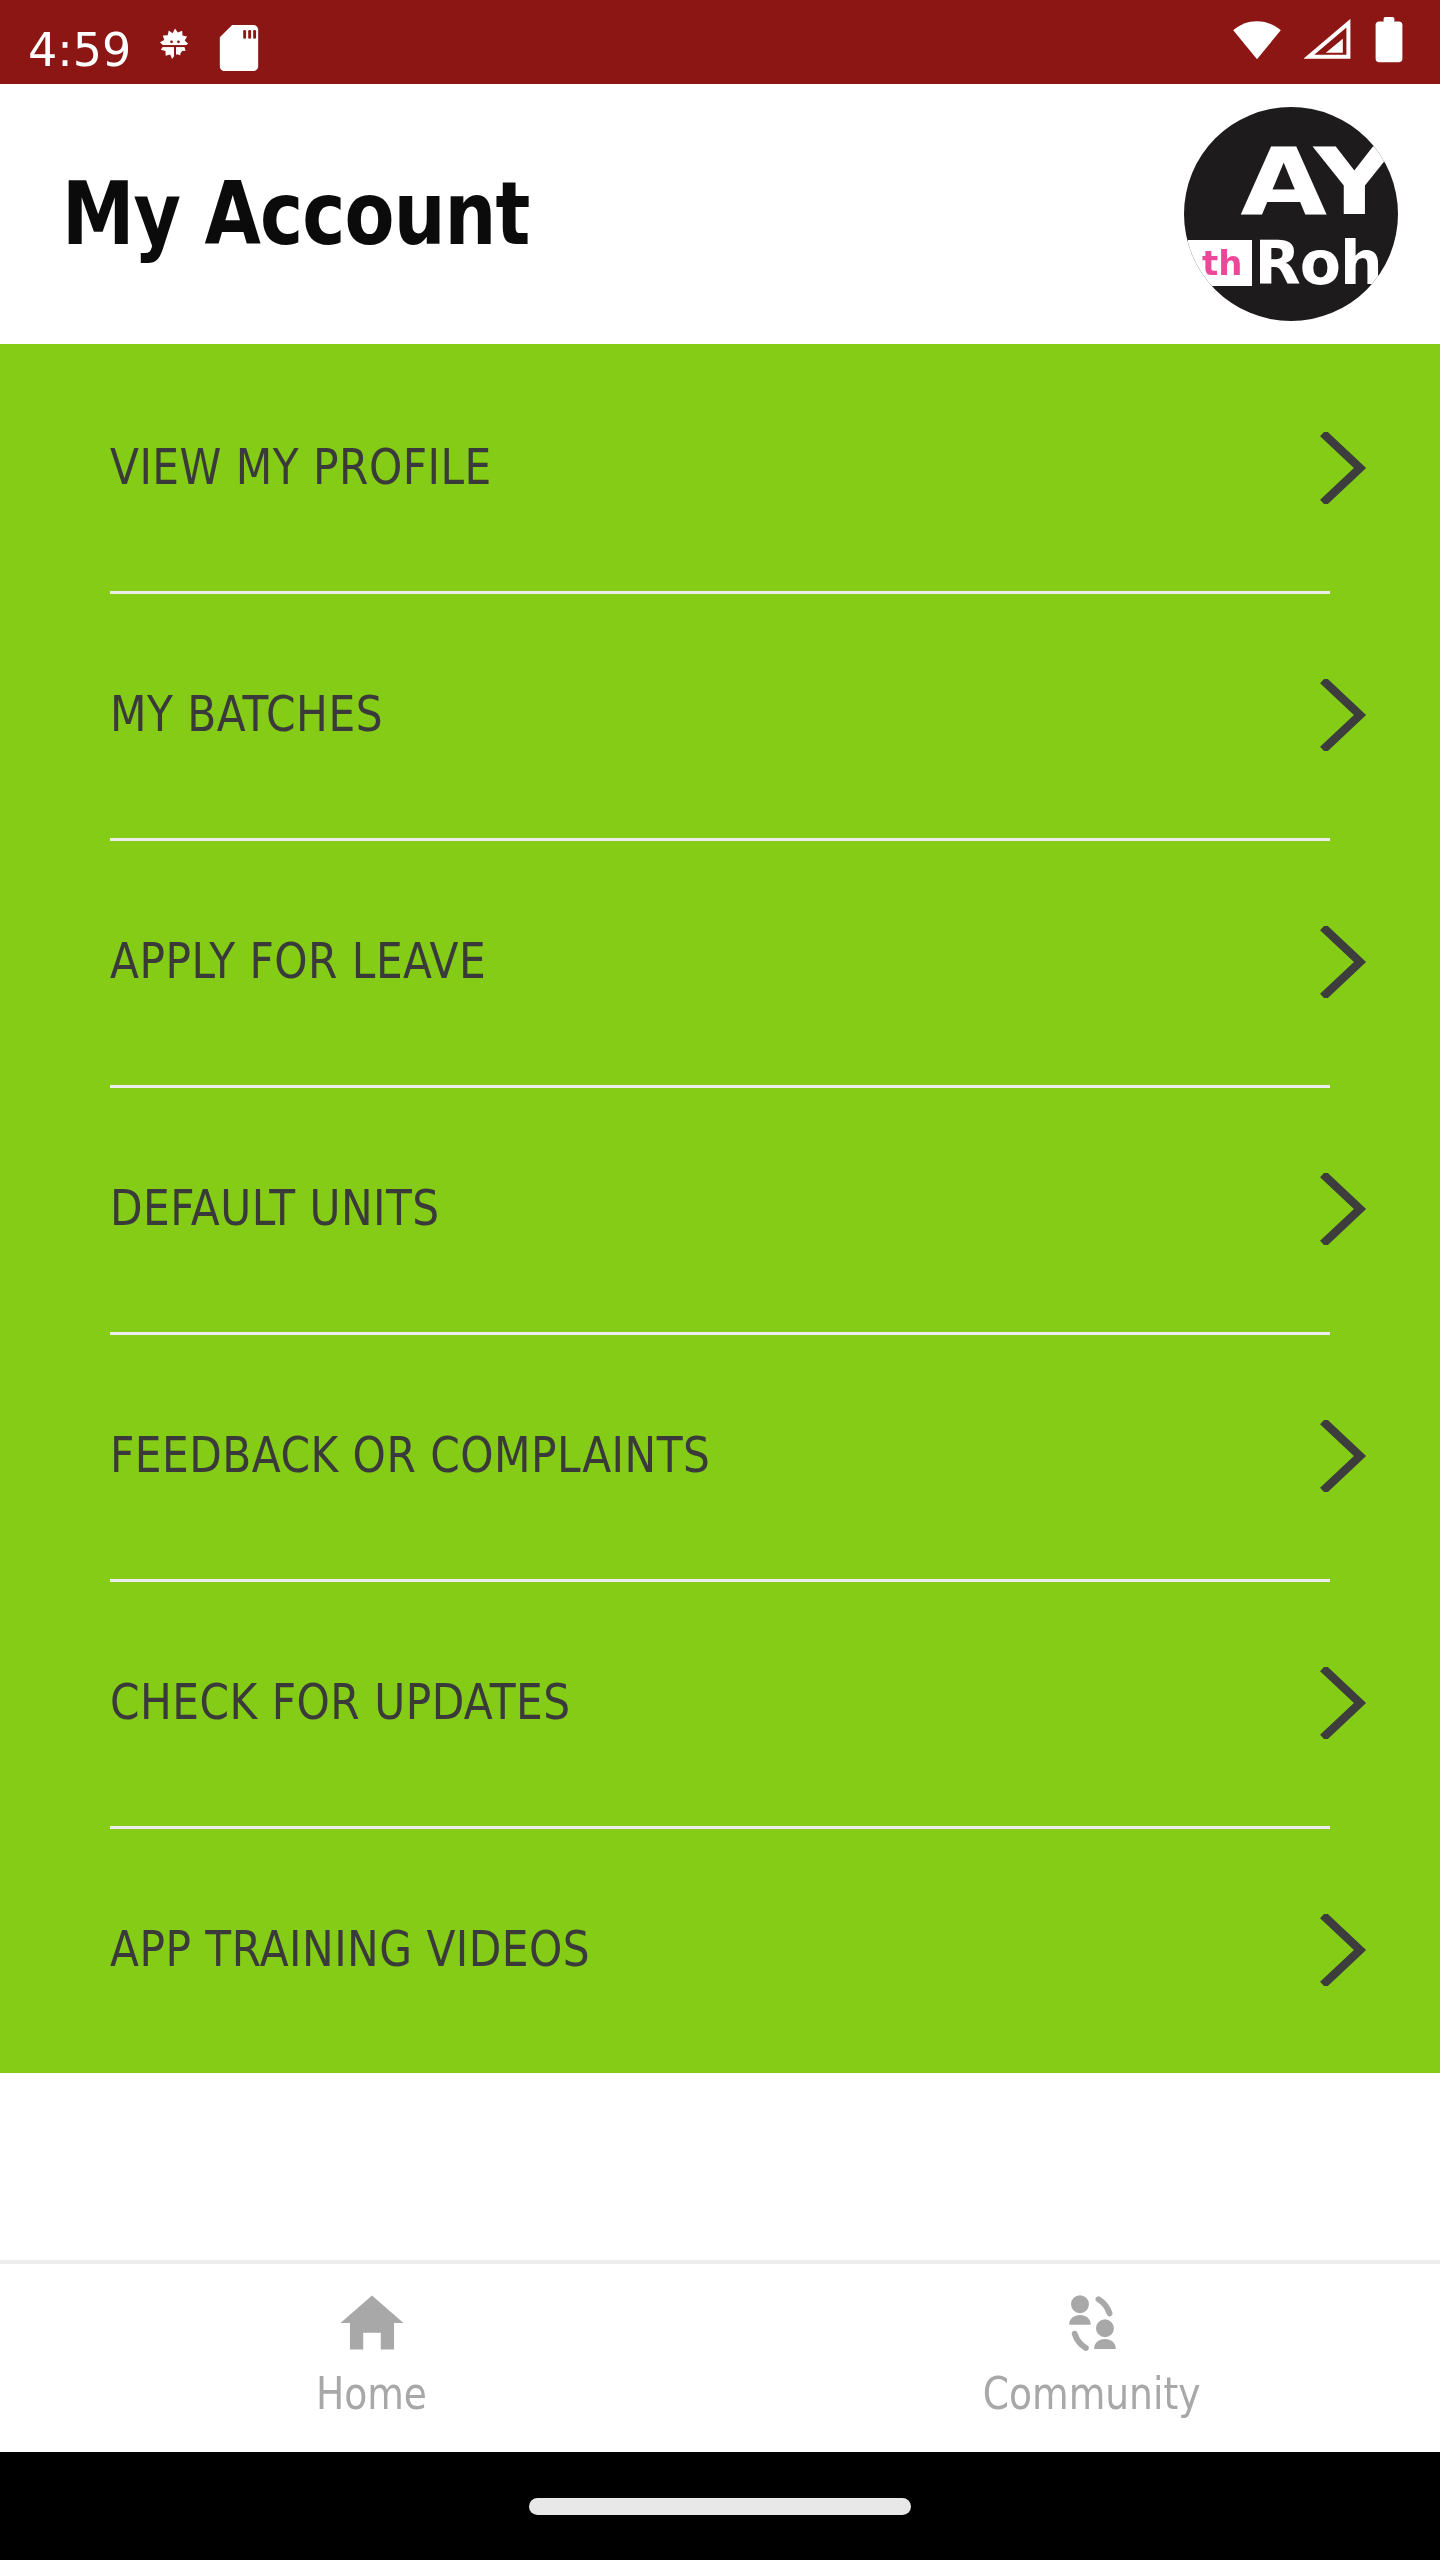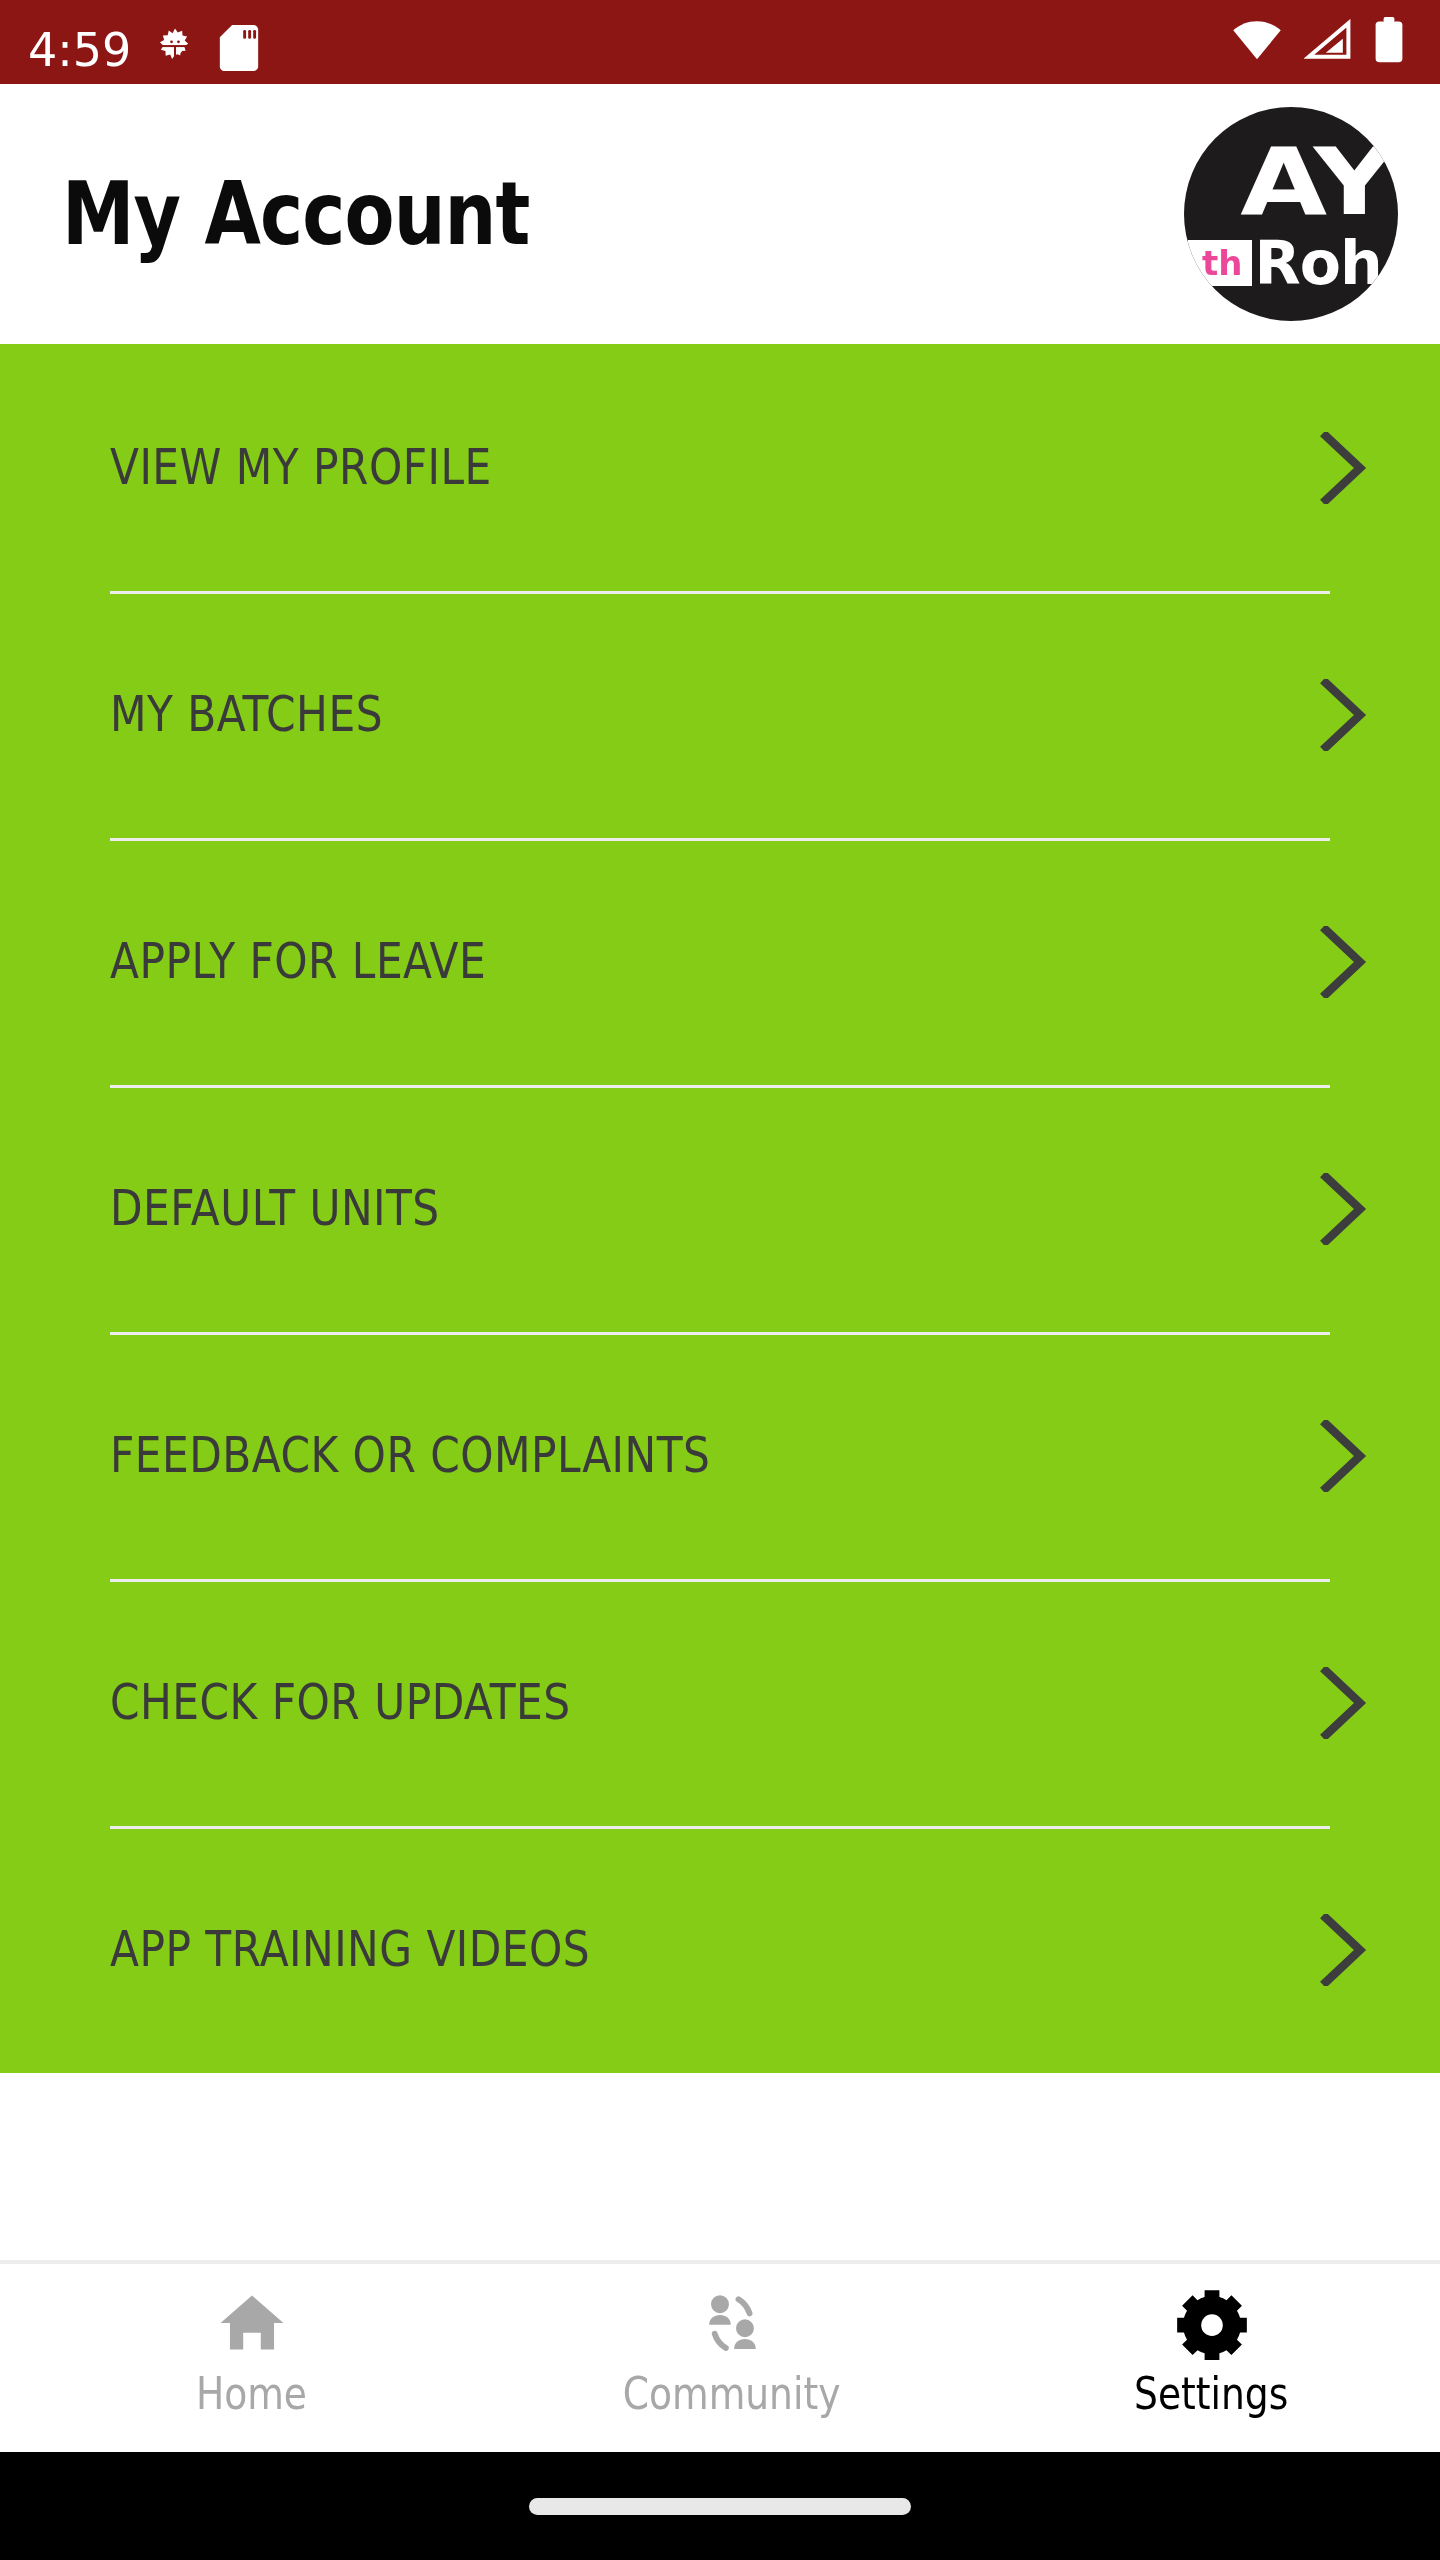--- a/index.html
+++ b/index.html
@@ -342,29 +342,20 @@
           </g>
           <g fill="none" stroke="#A8A8A8" stroke-width="1.9" stroke-linecap="round">
             <path d="M14.1 4.3a8.3 8.3 0 0 1 3.6 4.6"></path>
             <path d="M10 20.1a8.3 8.3 0 0 1-3.6-4.6"></path>
           </g>
         </svg>
       </span>
       <span class="nav-label">Community</span>
     </div>
 
-    <div class="nav-item active">
-      <span class="nav-icon">
-        <svg width="74" height="74" viewBox="0 0 24 24">
-          <path fill="#000000" d="M9.6 1.4h4.8v2.2a8.6 8.6 0 0 1 2.3 1l1.6-1.6 3.4 3.4-1.6 1.6a8.6 8.6 0 0 1 1 2.3h2.2v4.8h-2.2a8.6 8.6 0 0 1-1 2.3l1.6 1.6-3.4 3.4-1.6-1.6a8.6 8.6 0 0 1-2.3 1v2.2H9.6v-2.2a8.6 8.6 0 0 1-2.3-1l-1.6 1.6-3.4-3.4 1.6-1.6a8.6 8.6 0 0 1-1-2.3H0.7V10.3h2.2a8.6 8.6 0 0 1 1-2.3L2.3 6.4l3.4-3.4 1.6 1.6a8.6 8.6 0 0 1 2.3-1z"></path>
-          <circle cx="12" cy="12.7" r="3.5" fill="#ffffff"></circle>
-        </svg>
-      </span>
-      <span class="nav-label">Settings</span>
-    </div>
 
   </div>
 
   <div class="gesture-bar">
     <div class="gesture-pill"></div>
   </div>
 
 </div>
 
 </body></html>

